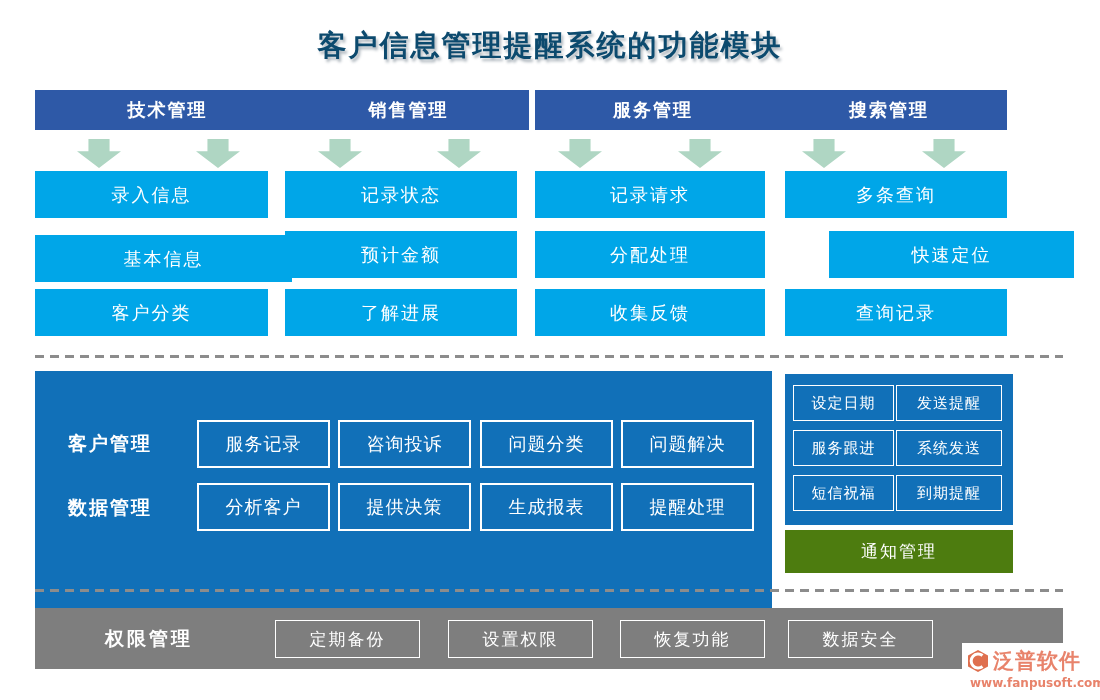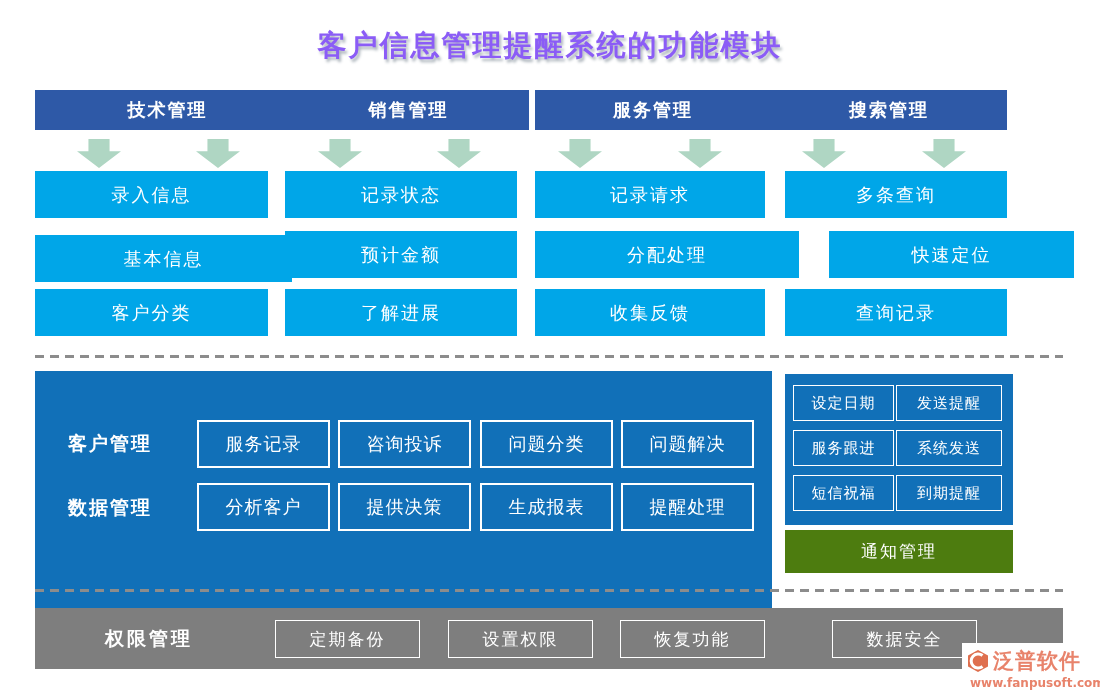--- a/index.html
+++ b/index.html
@@ -1,20 +1,20 @@
 <!DOCTYPE html>
 <html><head>
 <meta charset="utf-8">
 <style>
   html,body{margin:0;padding:0;background:#ffffff;}
   body{font-family:"DejaVu Sans","Liberation Sans",sans-serif;}
   #canvas{position:relative;width:1100px;height:700px;background:#ffffff;overflow:hidden;}
 
   .title{position:absolute;top:26px;left:0;width:100%;text-align:center;
-         font-size:29px;font-weight:bold;color:#8b5cf6;letter-spacing:2px;
+         font-size:29px;font-weight:bold;color:#0c4a6e;letter-spacing:2px;
          text-shadow:2px 3px 3px #aeb6bd;}
 
   .hbar{position:absolute;top:90px;height:40px;background:#2E59A7;display:flex;}
   .hbar1{left:35px;width:482px;padding-left:12px;}
   .hbar2{left:535px;width:472px;}
   .hbar .hlabel{flex:1;display:flex;align-items:center;justify-content:center;
                 color:#fff;font-size:18px;font-weight:bold;letter-spacing:2px;}
 
   .arrow{position:absolute;top:139px;width:44px;height:29px;background:#AFD6C3;
          clip-path:polygon(26% 0,74% 0,74% 42%,100% 42%,50% 100%,0 42%,26% 42%);}
@@ -47,21 +47,21 @@
   .noticebox{position:absolute;left:785px;top:530px;width:228px;height:43px;background:#4d7c0f;
              color:#fff;font-size:17px;letter-spacing:2px;
              display:flex;align-items:center;justify-content:center;}
 
   .graybar{position:absolute;left:35px;top:608px;width:1028px;height:61px;background:#7E7E7E;}
   .graylabel{position:absolute;left:70px;top:0;height:61px;display:flex;align-items:center;
              color:#fff;font-size:19px;font-weight:bold;letter-spacing:3px;}
   .graybox{position:absolute;top:12px;width:143px;height:36px;border:1.5px solid #fff;
            color:#fff;font-size:17px;letter-spacing:2px;
            display:flex;align-items:center;justify-content:center;}
-  .g1{left:240px;} .g2{left:413px;} .g3{left:585px;} .g4{left:753px;margin-left:44px;}
+  .g1{left:240px;} .g2{left:413px;} .g3{left:585px;} .g4{left:753px;}
 
   .logobox{position:absolute;left:962px;top:643px;width:138px;height:57px;background:#fff;}
   .logorow{position:absolute;left:4px;top:4px;display:flex;align-items:center;}
   .logoname{color:#E8836B;font-size:21px;font-weight:bold;letter-spacing:1px;margin-left:3px;}
   .logourl{position:absolute;left:8px;top:33px;color:#E8836B;font-size:12px;font-weight:bold;}
 </style>
 </head>
 <body>
 
 <div id="canvas">
@@ -88,21 +88,21 @@
 
   <div class="tile" style="left:35px;width:233px;top:171px;">录入信息</div>
   <div class="tile" style="left:35px;width:257px;top:235px;text-align:center;">基本信息</div>
   <div class="tile" style="left:35px;width:233px;top:289px;">客户分类</div>
 
   <div class="tile" style="left:285px;width:232px;top:171px;">记录状态</div>
   <div class="tile" style="left:285px;width:232px;top:231px;">预计金额</div>
   <div class="tile" style="left:285px;width:232px;top:289px;">了解进展</div>
 
   <div class="tile" style="left:535px;width:230px;top:171px;">记录请求</div>
-  <div class="tile" style="left:535px;width:264px;top:231px;">分配处理</div>
+  <div class="tile" style="left:535px;width:230px;top:231px;">分配处理</div>
   <div class="tile" style="left:535px;width:230px;top:289px;">收集反馈</div>
 
   <div class="tile" style="left:785px;width:222px;top:171px;">多条查询</div>
   <div class="tile" style="left:785px;width:245px;top:231px;margin-left:44px;">快速定位</div>
   <div class="tile" style="left:785px;width:222px;top:289px;">查询记录</div>
 
   <div class="divider divider1"></div>
 
   <div class="midpanel">
     <div class="midlabel midlabel1">客户管理</div>

